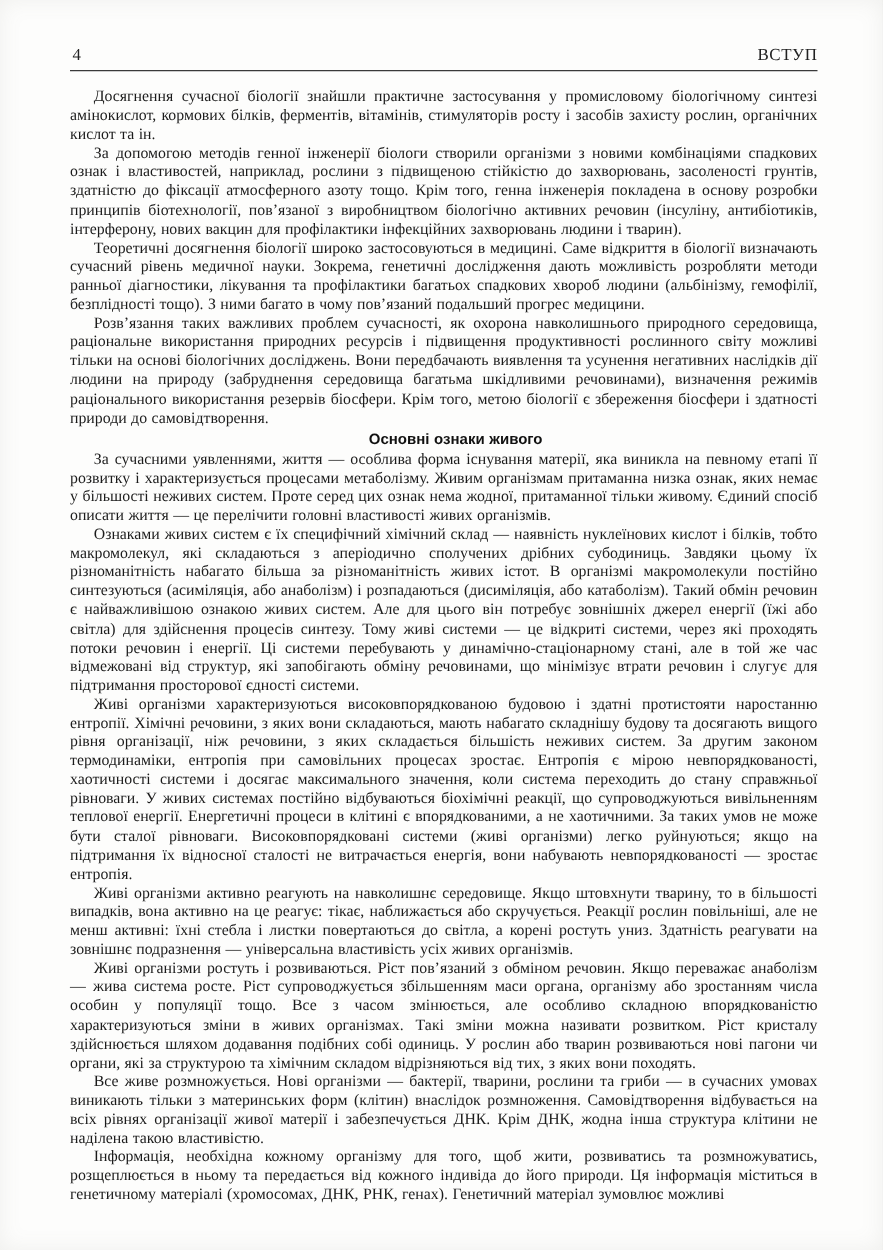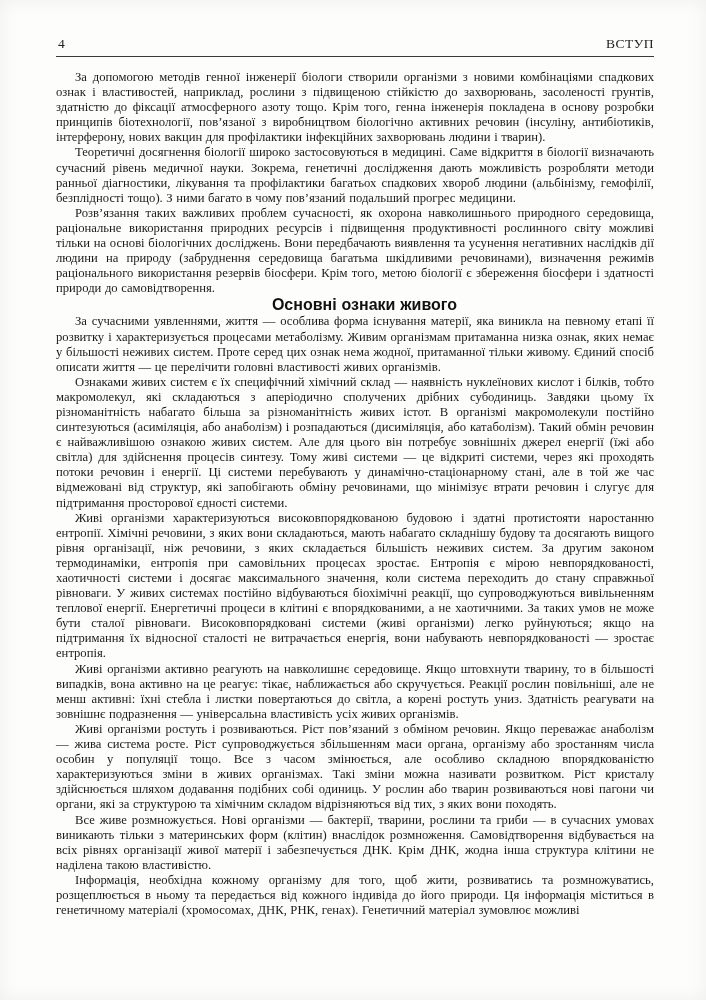--- a/index.html
+++ b/index.html
@@ -45,39 +45,40 @@
     color: #1b1b1b;
   }
   .body-text p {
     margin: 0;
     text-indent: 19px;
     word-spacing: 0.4px;
   }
   .section-heading {
     font-family: "Liberation Sans", sans-serif;
     font-weight: bold;
-    font-size: 16px;
+    font-size: 12px;
     line-height: 18px;
     text-align: center;
     text-indent: 0;
     color: #111;
     margin: 9px 0 8px 0;
   }
 </style>
 </head>
 <body>
 
 <div class="page">
 
   <div class="running-head">
     <span class="page-number">4</span>
     <span class="running-title">ВСТУП</span>
   </div>
 
   <div class="body-text">
+    <p>Досягнення сучасної біології знайшли практичне застосування у промисловому біологічному синтезі амінокислот, кормових білків, ферментів, вітамінів, стимуляторів росту і засобів захисту рослин, органічних кислот та ін.</p>
     <p>За допомогою методів генної інженерії біологи створили організми з новими комбінаціями спадкових ознак і властивостей, наприклад, рослини з підвищеною стійкістю до захворювань, засоленості грунтів, здатністю до фіксації атмосферного азоту тощо. Крім того, генна інженерія покладена в основу розробки принципів біотехнології, пов’язаної з виробництвом біологічно активних речовин (інсуліну, антибіотиків, інтерферону, нових вакцин для профілактики інфекційних захворювань людини і тварин).</p>
     <p>Теоретичні досягнення біології широко застосовуються в медицині. Саме відкриття в біології визначають сучасний рівень медичної науки. Зокрема, генетичні дослідження дають можливість розробляти методи ранньої діагностики, лікування та профілактики багатьох спадкових хвороб людини (альбінізму, гемофілії, безплідності тощо). З ними багато в чому пов’язаний подальший прогрес медицини.</p>
     <p>Розв’язання таких важливих проблем сучасності, як охорона навколишнього природного середовища, раціональне використання природних ресурсів і підвищення продуктивності рослинного світу можливі тільки на основі біологічних досліджень. Вони передбачають виявлення та усунення негативних наслідків дії людини на природу (забруднення середовища багатьма шкідливими речовинами), визначення режимів раціонального використання резервів біосфери. Крім того, метою біології є збереження біосфери і здатності природи до самовідтворення.</p>
 
     <p class="section-heading">Основні ознаки живого</p>
 
     <p>За сучасними уявленнями, життя — особлива форма існування матерії, яка виникла на певному етапі її розвитку і характеризується процесами метаболізму. Живим організмам притаманна низка ознак, яких немає у більшості неживих систем. Проте серед цих ознак нема жодної, притаманної тільки живому. Єдиний спосіб описати життя — це перелічити головні властивості живих організмів.</p>
     <p>Ознаками живих систем є їх специфічний хімічний склад — наявність нуклеїнових кислот і білків, тобто макромолекул, які складаються з аперіодично сполучених дрібних субодиниць. Завдяки цьому їх різноманітність набагато більша за різноманітність живих істот. В організмі макромолекули постійно синтезуються (асиміляція, або анаболізм) і розпадаються (дисиміляція, або катаболізм). Такий обмін речовин є найважливішою ознакою живих систем. Але для цього він потребує зовнішніх джерел енергії (їжі або світла) для здійснення процесів синтезу. Тому живі системи — це відкриті системи, через які проходять потоки речовин і енергії. Ці системи перебувають у динамічно-стаціонарному стані, але в той же час відмежовані від структур, які запобігають обміну речовинами, що мінімізує втрати речовин і слугує для підтримання просторової єдності системи.</p>
     <p>Живі організми характеризуються високовпорядкованою будовою і здатні протистояти наростанню ентропії. Хімічні речовини, з яких вони складаються, мають набагато складнішу будову та досягають вищого рівня організації, ніж речовини, з яких складається більшість неживих систем. За другим законом термодинаміки, ентропія при самовільних процесах зростає. Ентропія є мірою невпорядкованості, хаотичності системи і досягає максимального значення, коли система переходить до стану справжньої рівноваги. У живих системах постійно відбуваються біохімічні реакції, що супроводжуються вивільненням теплової енергії. Енергетичні процеси в клітині є впорядкованими, а не хаотичними. За таких умов не може бути сталої рівноваги. Високовпорядковані системи (живі організми) легко руйнуються; якщо на підтримання їх відносної сталості не витрачається енергія, вони набувають невпорядкованості — зростає ентропія.</p>
     <p>Живі організми активно реагують на навколишнє середовище. Якщо штовхнути тварину, то в більшості випадків, вона активно на це реагує: тікає, наближається або скручується. Реакції рослин повільніші, але не менш активні: їхні стебла і листки повертаються до світла, а корені ростуть униз. Здатність реагувати на зовнішнє подразнення — універсальна властивість усіх живих організмів.</p>

